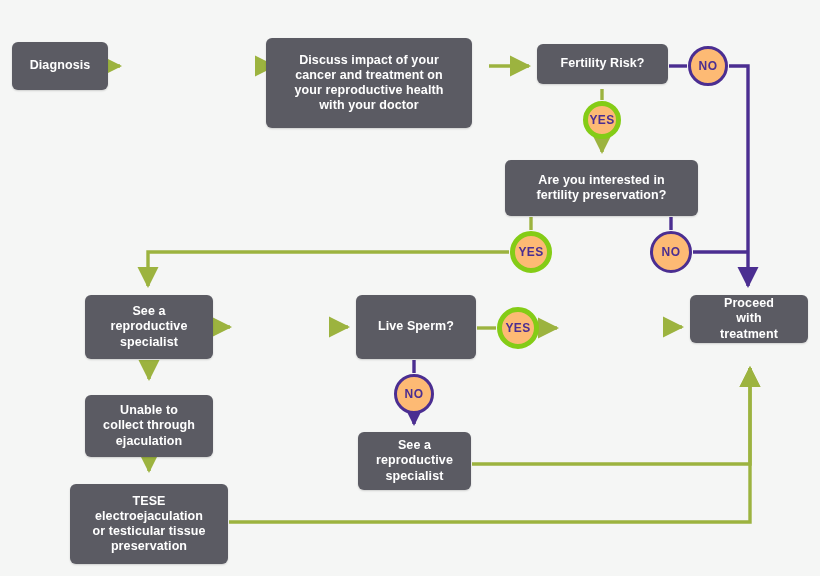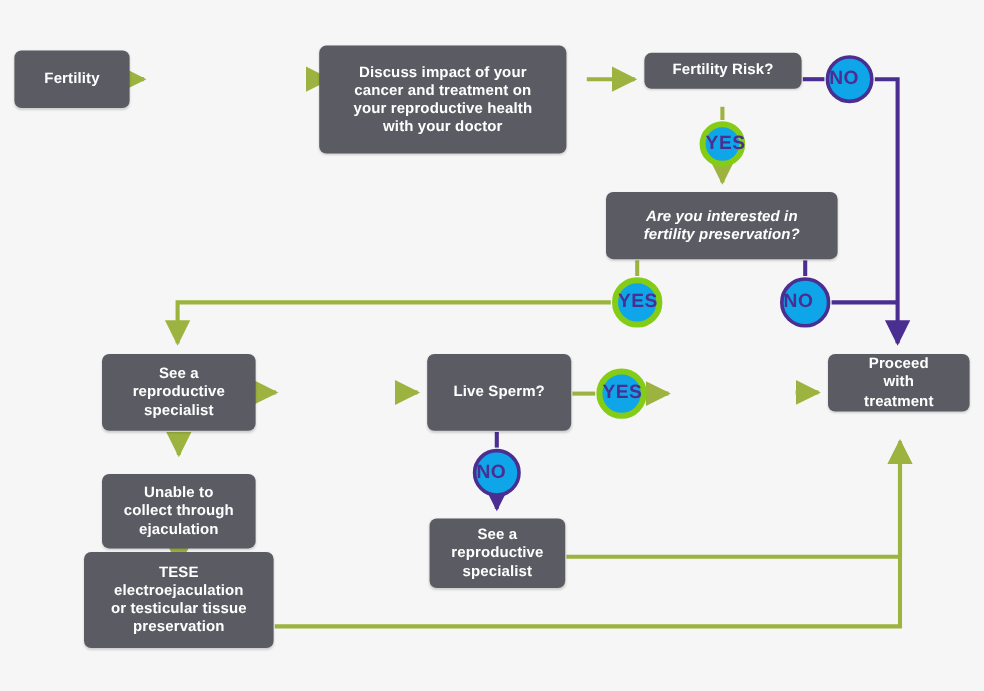--- a/index.html
+++ b/index.html
@@ -46,26 +46,26 @@
     z-index: 3;
   }
   .node span {
     display: block;
     white-space: pre-line;
   }
   .dnode {
     position: absolute;
     box-sizing: border-box;
     border-radius: 50%;
-    background: #0ea5e9;
+    background: #fdba74;
     display: flex;
     align-items: center;
-    justify-content: flex-start;
+    justify-content: center;
     font-weight: bold;
-    font-size: 16px;
+    font-size: 12px;
     letter-spacing: 0.4px;
     color: #4b2e91;
     z-index: 4;
   }
   .dnode.yes {
     border: 5px solid #84cc16;
   }
   .dnode.no {
     border: 3px solid #4b2e91;
   }
@@ -108,36 +108,36 @@
       <path d="M669,66 L687,66"></path>
       <path d="M729,66 L748,66 L748,286" marker-end="url(#arw-purple)"></path>
       <path d="M671,217 L671,230"></path>
       <path d="M693,252 L748,252"></path>
       <path d="M414,360 L414,373"></path>
       <path d="M414,414 L414,424" marker-end="url(#arw-purple)"></path>
     </g>
   </svg>
 
   <div class="node" style="left:12px; top:42px; width:96px; height:48px;">
-    <span>Fertility</span>
+    <span>Diagnosis</span>
   </div>
 
 
   <div class="node" style="left:266px; top:38px; width:206px; height:90px;">
     <span>Discuss impact of your
 cancer and treatment on
 your reproductive health
 with your doctor</span>
   </div>
 
-  <div class="node" style="left:537px; top:44px; width:131px; height:30px;">
+  <div class="node" style="left:537px; top:44px; width:131px; height:40px;">
     <span>Fertility Risk?</span>
   </div>
 
-  <div class="node" style="left:505px; top:160px; width:193px; height:56px;font-style:italic;">
+  <div class="node" style="left:505px; top:160px; width:193px; height:56px;">
     <span>Are you interested in
 fertility preservation?</span>
   </div>
 
   <div class="node" style="left:85px; top:295px; width:128px; height:64px;">
     <span>See a
 reproductive
 specialist</span>
   </div>
 
@@ -158,21 +158,21 @@
 collect through
 ejaculation</span>
   </div>
 
   <div class="node" style="left:358px; top:432px; width:113px; height:58px;">
     <span>See a
 reproductive
 specialist</span>
   </div>
 
-  <div class="node" style="left:70px; top:460px; width:158px; height:80px;">
+  <div class="node" style="left:70px; top:484px; width:158px; height:80px;">
     <span>TESE
 electroejaculation
 or testicular tissue
 preservation</span>
   </div>
 
   <div class="dnode no" style="left:688px; top:46px; width:40px; height:40px;">
     <span>NO</span>
   </div>
 

